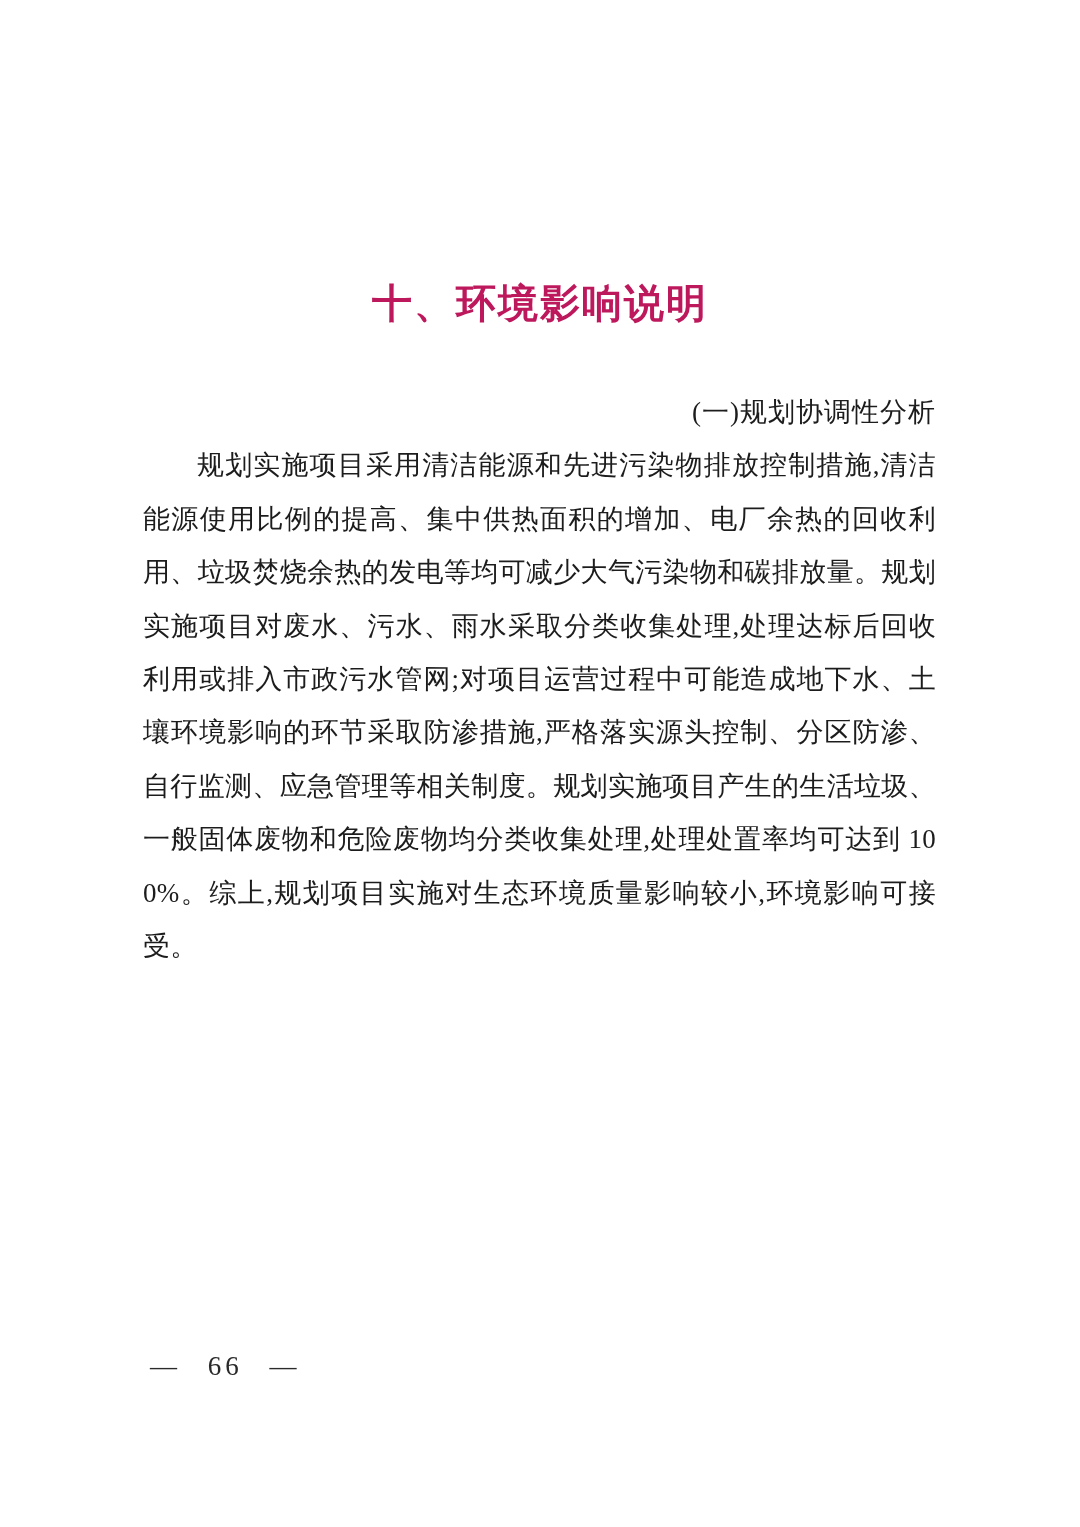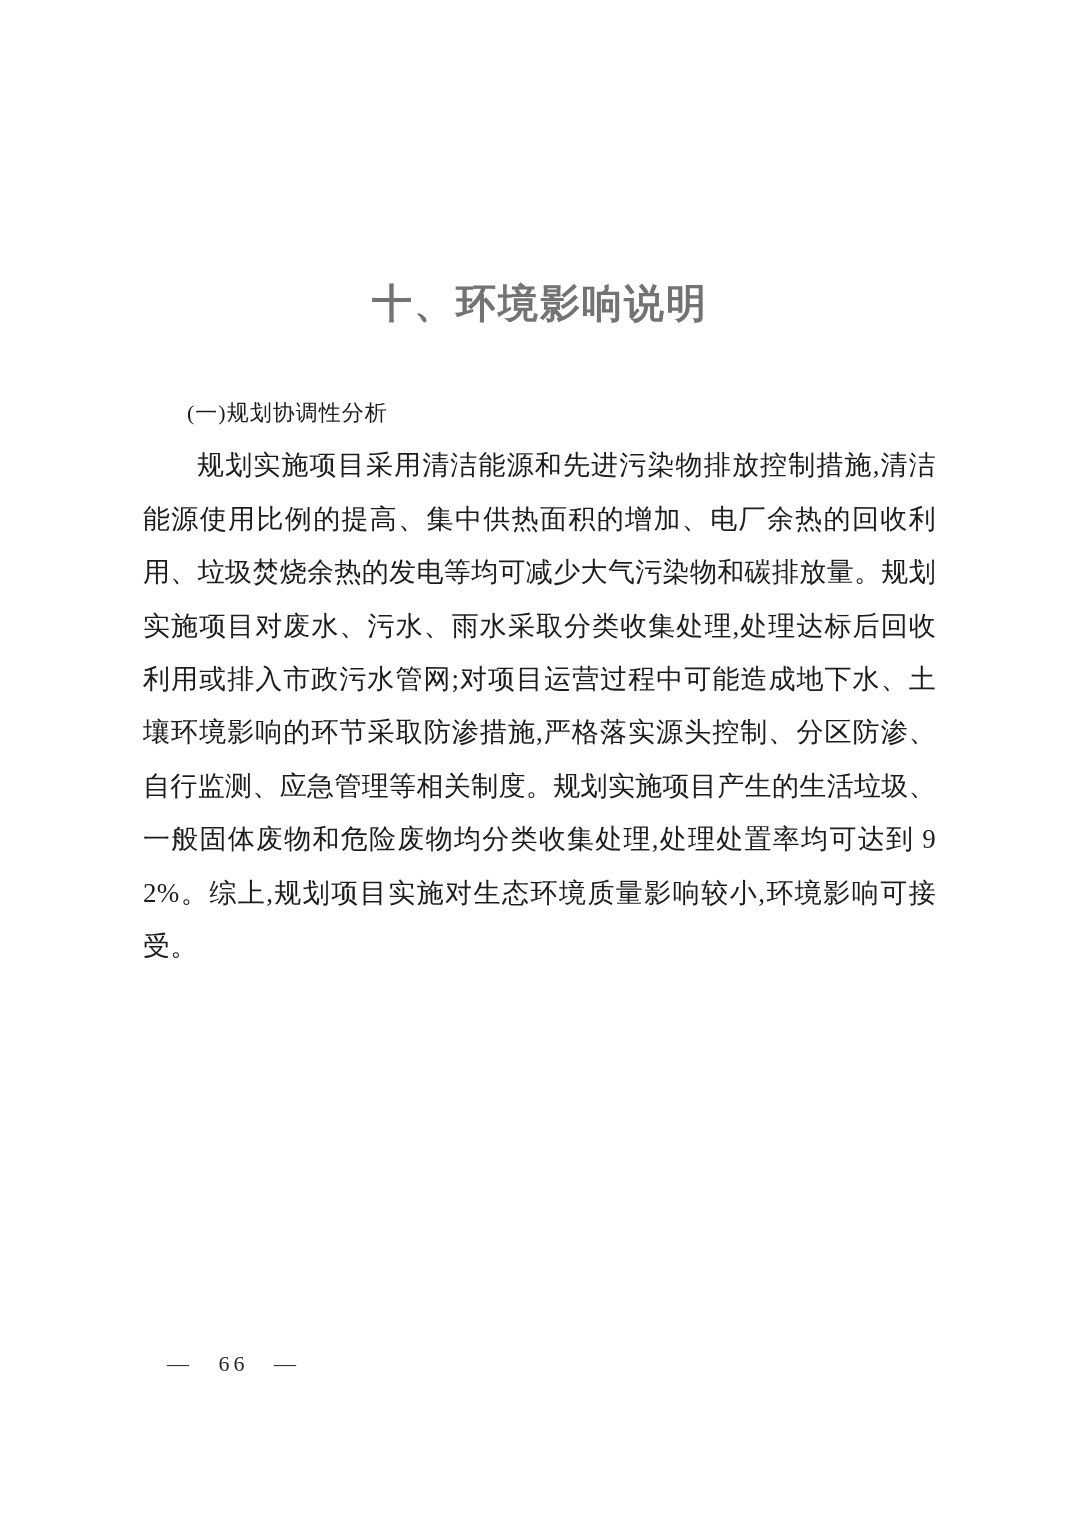--- a/index.html
+++ b/index.html
@@ -20,68 +20,68 @@
   .doc-title {
     position: absolute;
     top: 276px;
     left: 0;
     width: 100%;
     margin: 0;
     text-align: center;
     font-size: 40px;
     font-weight: 700;
     letter-spacing: 2px;
-    color: #737373;
+    color: #be185d;
   }
   .content {
     position: absolute;
     top: 386px;
     left: 143px;
     width: 793px;
     font-size: 27px;
     line-height: 53.4px;
     text-align: justify;
     text-justify: inter-ideograph;
   }
   .section-heading {
     margin: 0;
-    font-size: 22px;
+    font-size: 27px;
     font-weight: 500;
     text-indent: 2em;
-    text-align: left;
+    text-align: right;
     letter-spacing: 1px;
   }
   .body-paragraph {
     margin: 0;
     text-indent: 2em;
     word-break: break-all;
     letter-spacing: 0.3px;
   }
   .page-number {
     position: absolute;
-    left: 167px;
+    left: 150px;
     top: 1351px;
-    font-size: 22px;
+    font-size: 27px;
     letter-spacing: 4px;
     word-spacing: 16px;
     color: #2a2a2a;
   }
 </style>
 </head>
 <body>
 
 <div class="page">
 
   <h1 class="doc-title">十、环境影响说明</h1>
 
   <div class="content">
 
     <h2 class="section-heading">(一)规划协调性分析</h2>
 
 
 
-    <p class="body-paragraph">规划实施项目采用清洁能源和先进污染物排放控制措施,清洁能源使用比例的提高、集中供热面积的增加、电厂余热的回收利用、垃圾焚烧余热的发电等均可减少大气污染物和碳排放量。规划实施项目对废水、污水、雨水采取分类收集处理,处理达标后回收利用或排入市政污水管网;对项目运营过程中可能造成地下水、土壤环境影响的环节采取防渗措施,严格落实源头控制、分区防渗、自行监测、应急管理等相关制度。规划实施项目产生的生活垃圾、一般固体废物和危险废物均分类收集处理,处理处置率均可达到 92%。综上,规划项目实施对生态环境质量影响较小,环境影响可接受。</p>
+    <p class="body-paragraph">规划实施项目采用清洁能源和先进污染物排放控制措施,清洁能源使用比例的提高、集中供热面积的增加、电厂余热的回收利用、垃圾焚烧余热的发电等均可减少大气污染物和碳排放量。规划实施项目对废水、污水、雨水采取分类收集处理,处理达标后回收利用或排入市政污水管网;对项目运营过程中可能造成地下水、土壤环境影响的环节采取防渗措施,严格落实源头控制、分区防渗、自行监测、应急管理等相关制度。规划实施项目产生的生活垃圾、一般固体废物和危险废物均分类收集处理,处理处置率均可达到 100%。综上,规划项目实施对生态环境质量影响较小,环境影响可接受。</p>
 
   </div>
 
   <div class="page-number">— 66 —</div>
 
 </div>
 
 </body></html>

